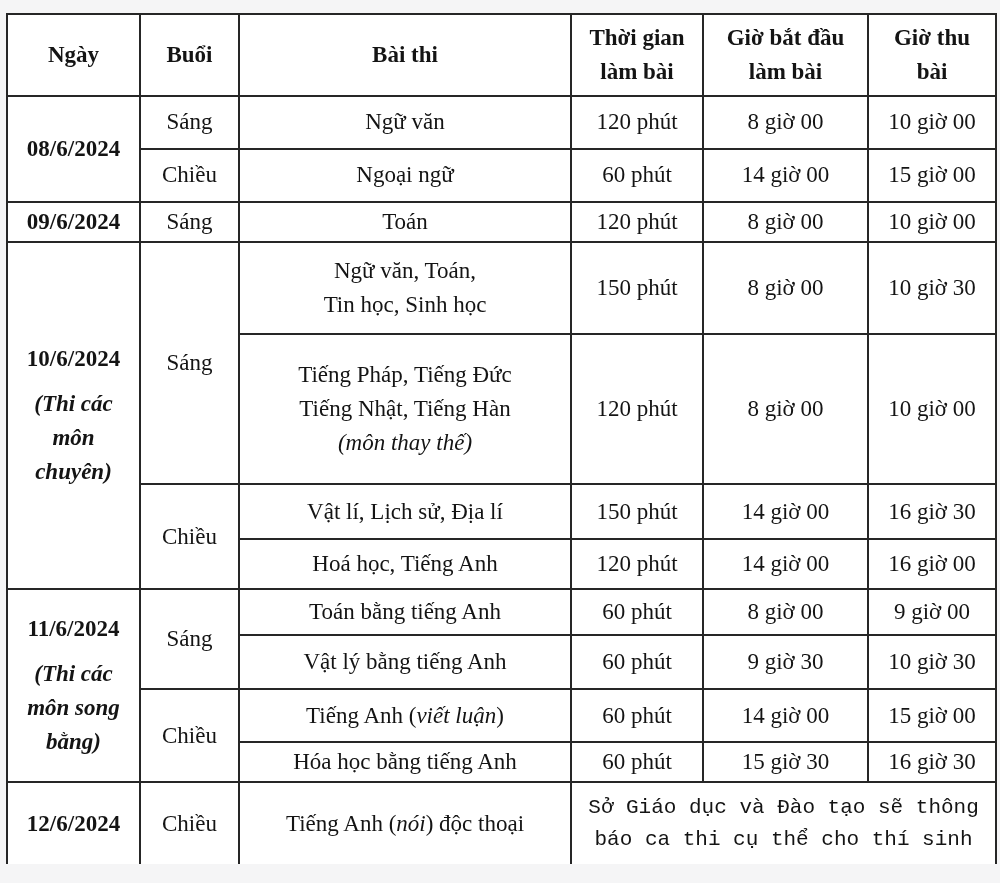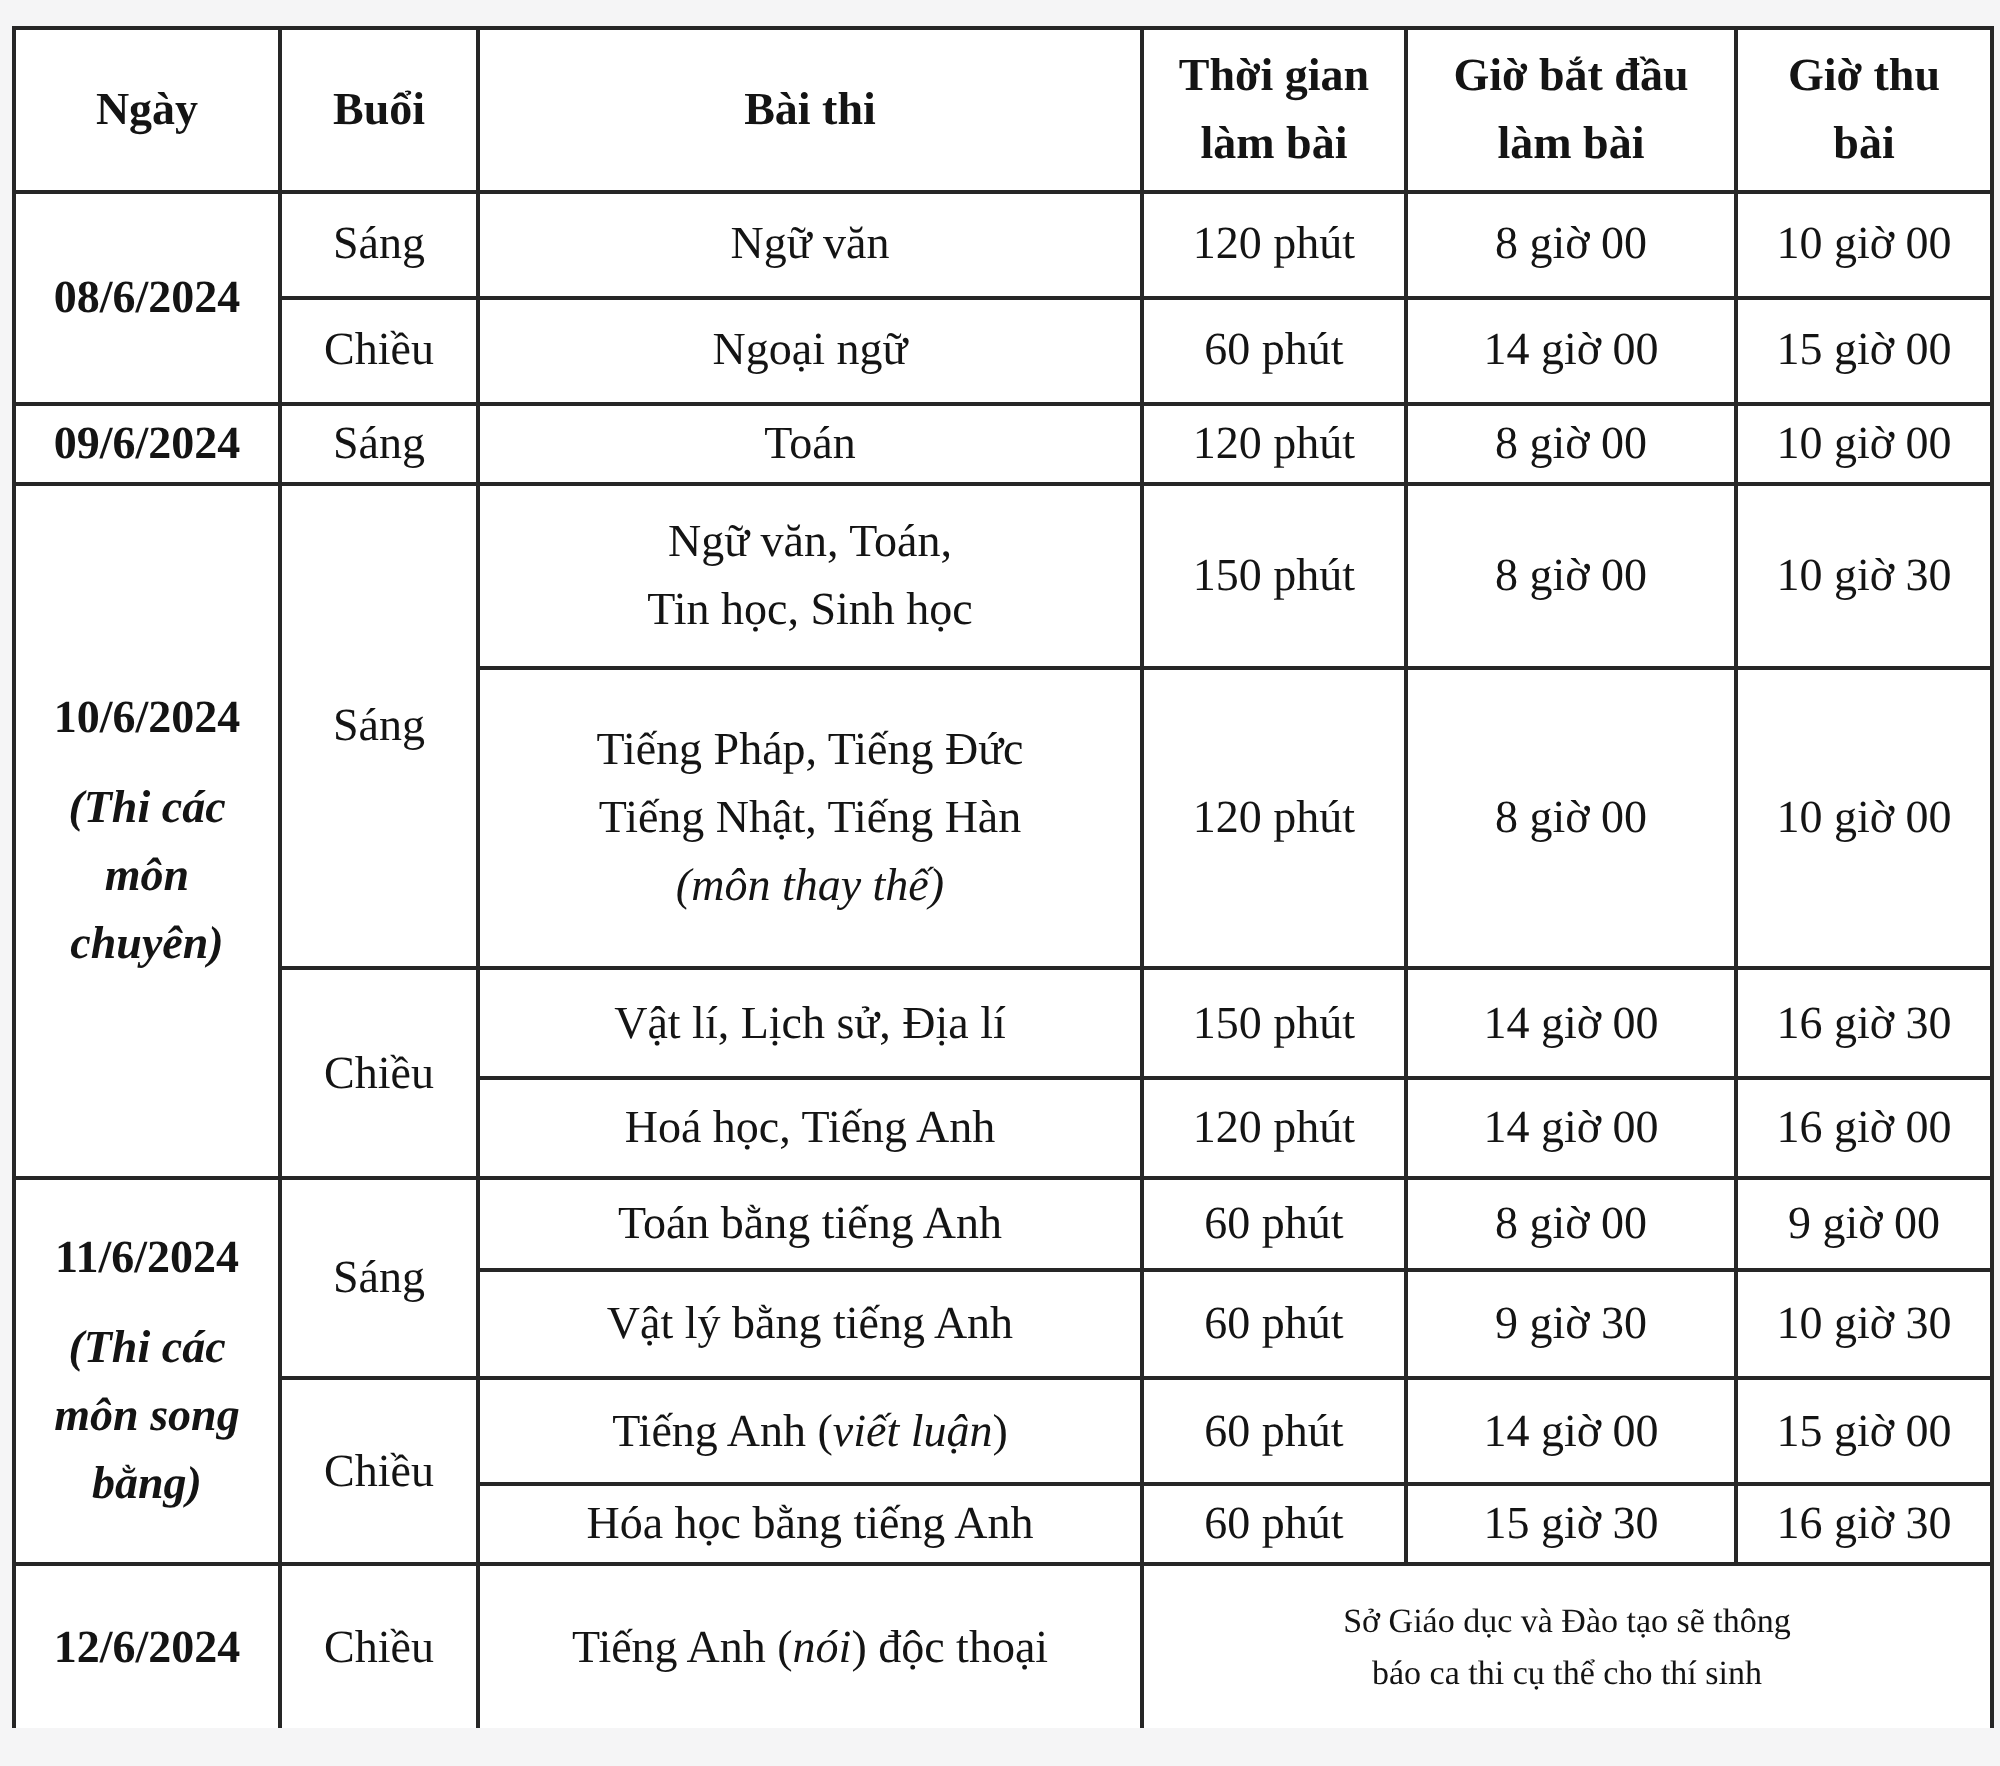--- a/index.html
+++ b/index.html
@@ -29,21 +29,21 @@
     overflow:hidden;
   }
   .schedule th{font-weight:bold;}
   
   .schedule tbody tr:last-child td{border-bottom:none;}
   .line{white-space:nowrap;}
   .seg-b{font-weight:bold;text-align:center;}
   .seg-i{font-style:italic;}
   td.date-cell .line:nth-child(2){margin-top:10px;}
   td.date-cell{font-size:23px;}
-  td.note-cell{font-size:17px;}
+  td.note-cell{font-size:21px;font-family:Liberation Mono, monospace;}
 </style>
 </head>
 <body>
 
 <div class="page">
   <table class="schedule">
     <colgroup>
         <col style="width: 133px;">
         <col style="width: 99px;">
         <col style="width: 332px;">

